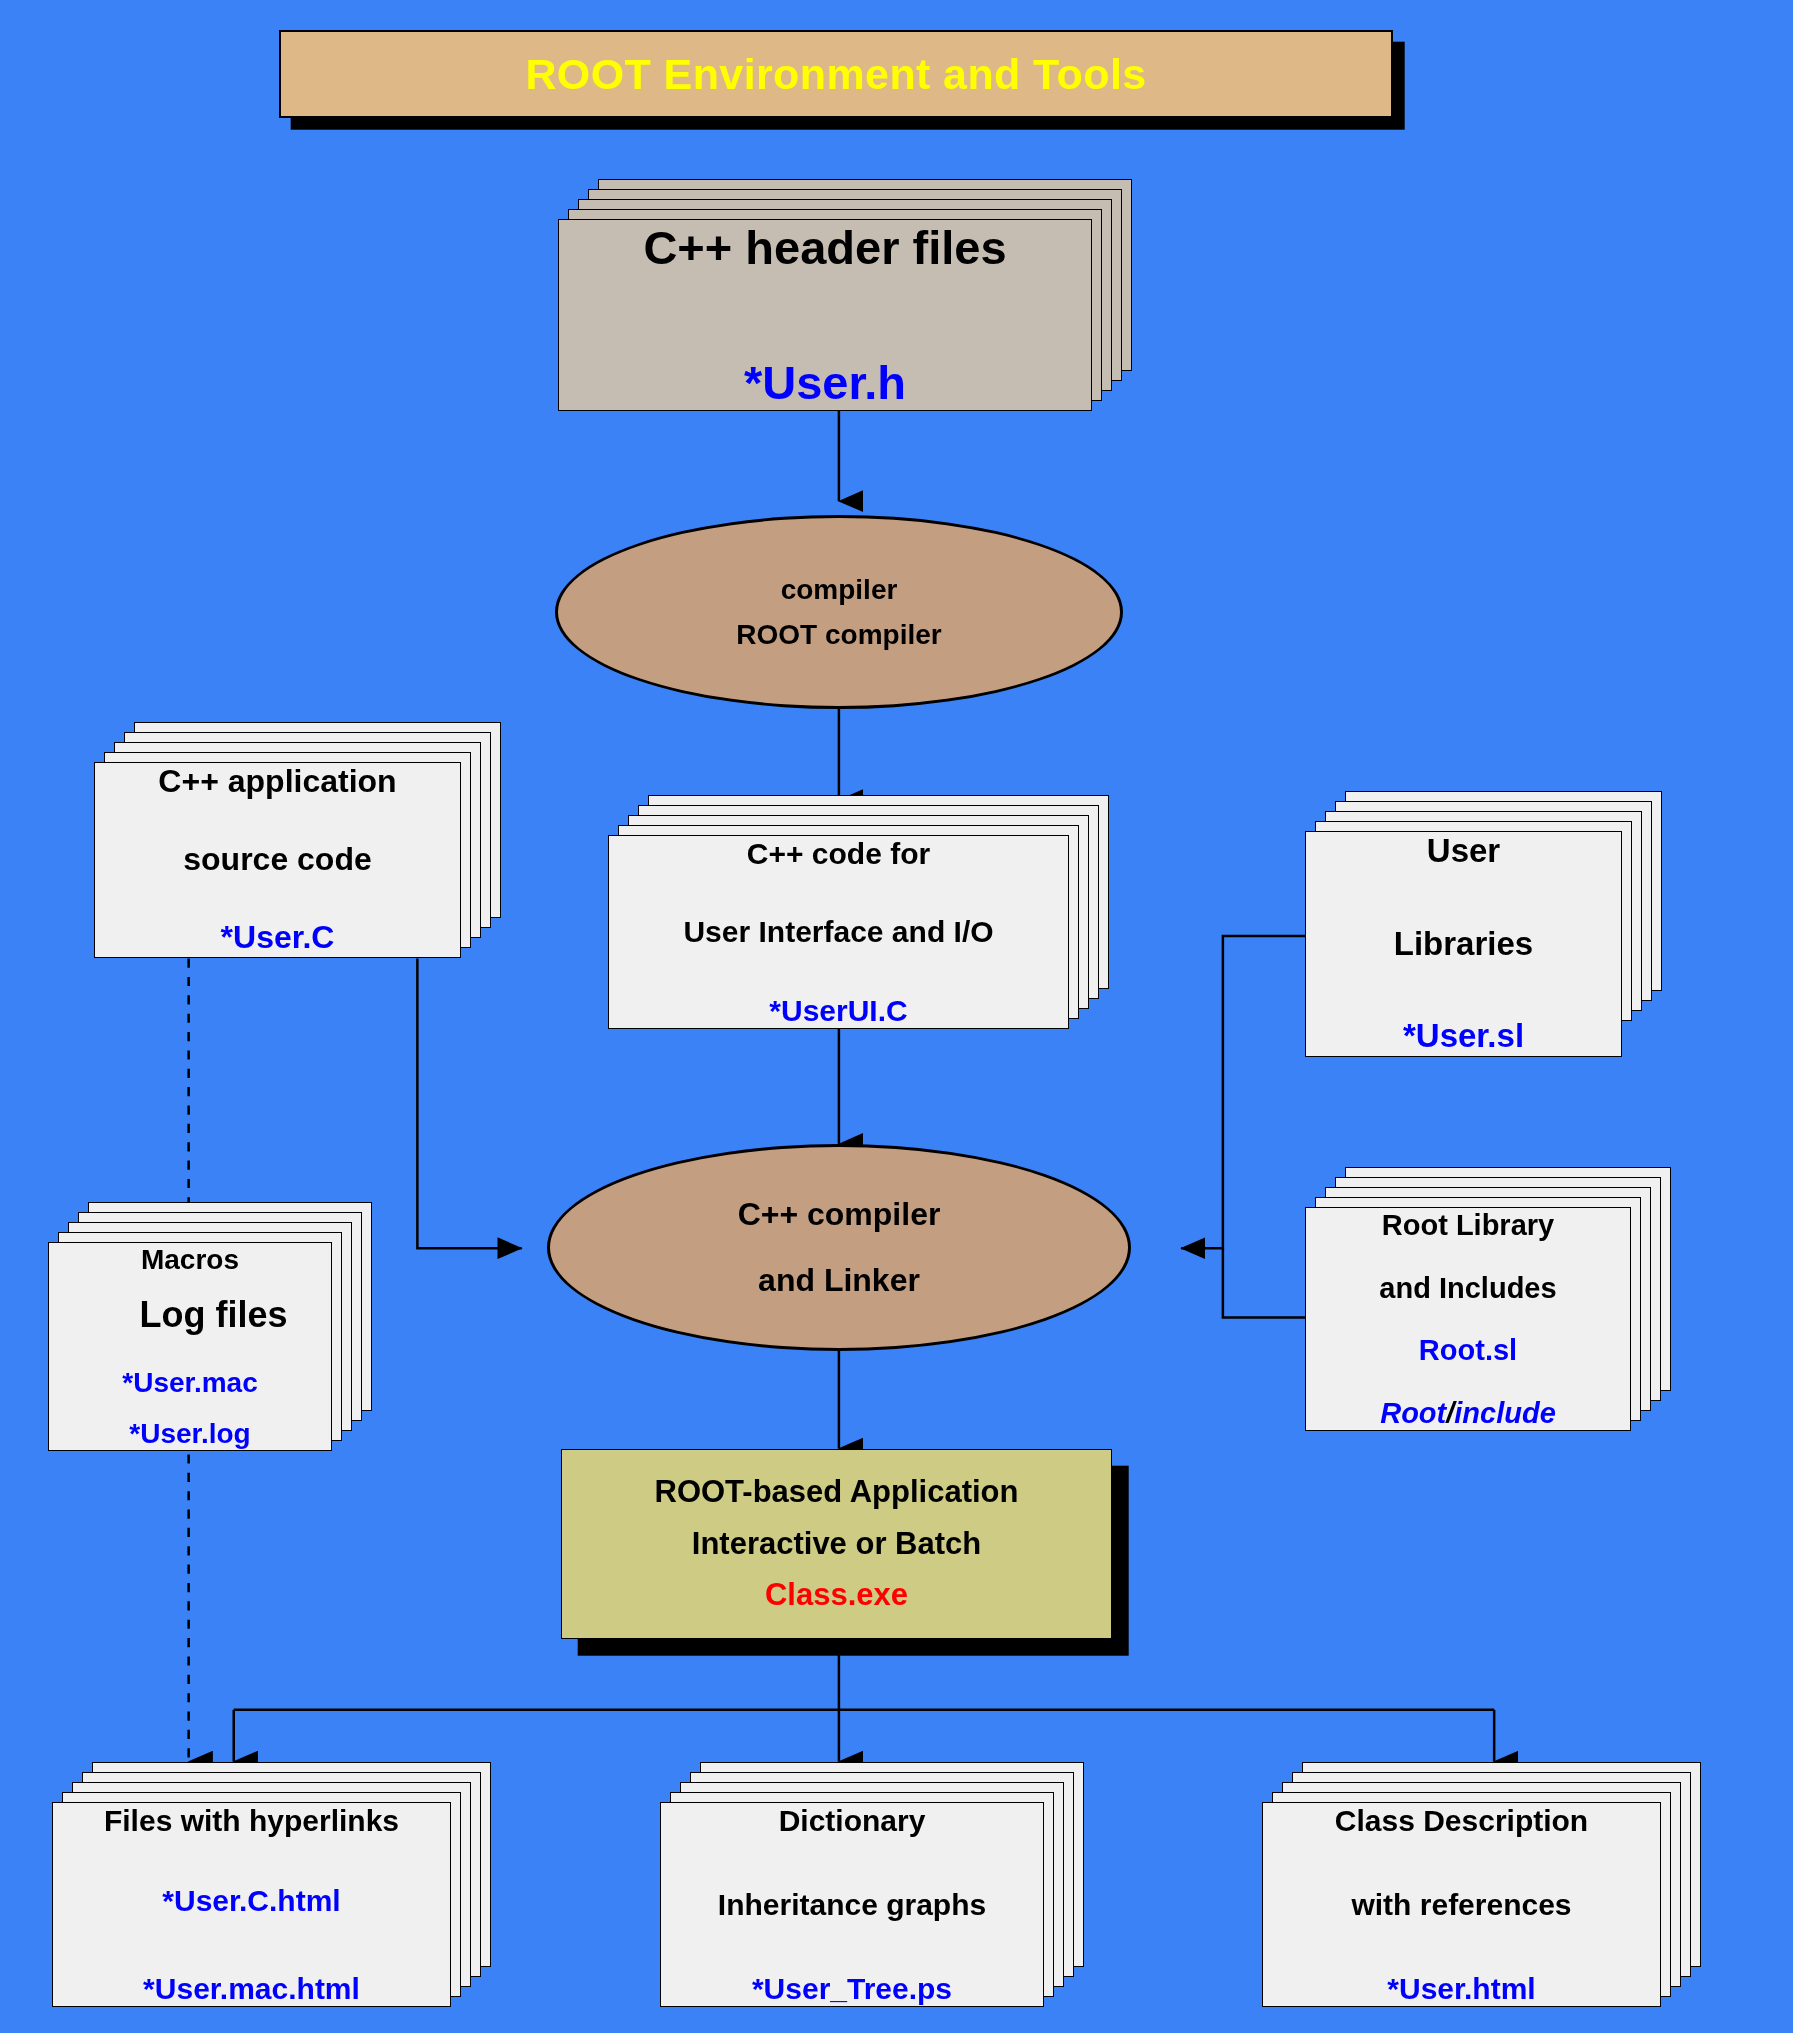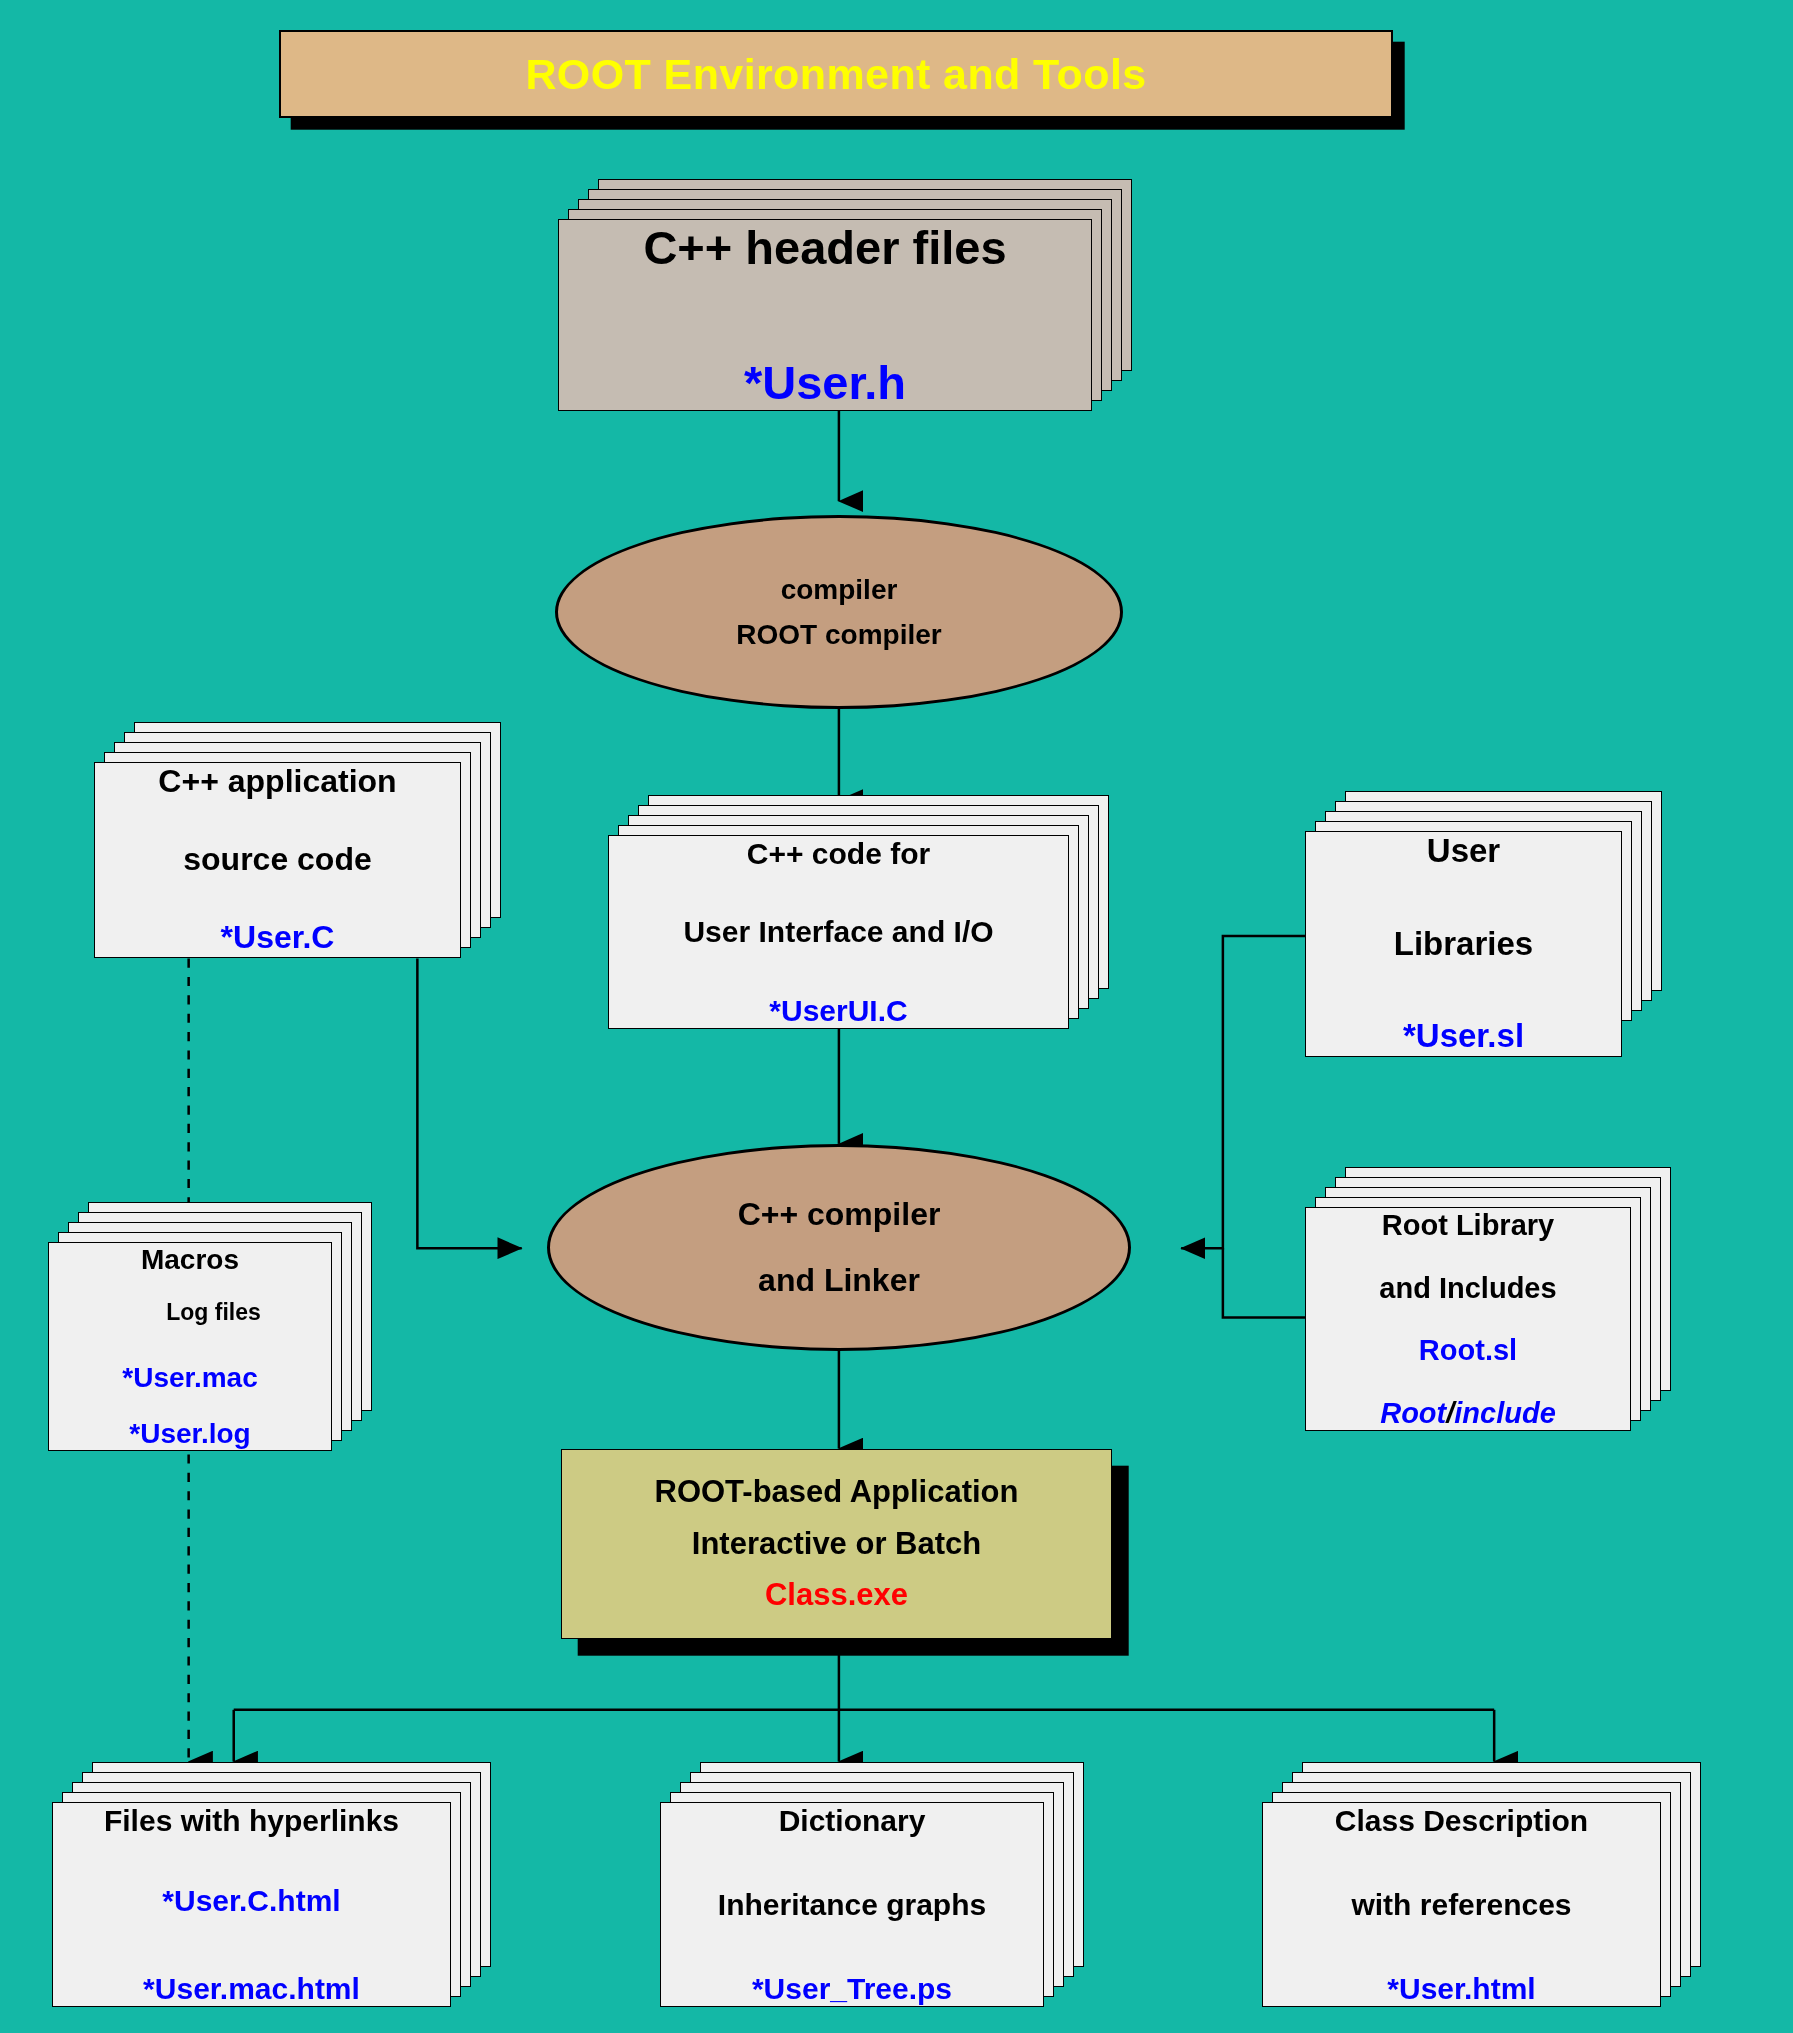--- a/index.html
+++ b/index.html
@@ -8,21 +8,21 @@
     padding: 0;
     background: #ffffff;
   }
   body {
     font-family: "Liberation Sans", sans-serif;
   }
   #canvas {
     position: relative;
     width: 1793px;
     height: 2034px;
-    background: #14b8a6;
+    background: #3b82f6;
     overflow: hidden;
   }
 
   
   #connectors {
     position: absolute;
     left: 0; top: 0;
     width: 1793px;
     height: 2034px;
     pointer-events: none;
@@ -232,21 +232,21 @@
     </div>
   </div>
 
   <div class="stack" style="left:48px; top:1202px; width:334px; height:250px;">
     <div class="sheet" style="left:40px; top:0px;  width:284px; height:209px;"></div>
     <div class="sheet" style="left:30px; top:10px; width:284px; height:209px;"></div>
     <div class="sheet" style="left:20px; top:20px; width:284px; height:209px;"></div>
     <div class="sheet" style="left:10px; top:30px; width:284px; height:209px;"></div>
     <div class="front" style="left:0px; top:40px; width:284px; height:209px;">
       <span class="line" style="font-size:28px;">Macros</span>
-      <span class="line" style="font-size:23px; margin-top:3.3px;margin-left:47px;">Log files</span>
+      <span class="line" style="font-size:36px; margin-top:3.3px;margin-left:47px;">Log files</span>
       <span class="line blue" style="font-size:28px; margin-top:15px;">*User.mac</span>
       <span class="line blue" style="font-size:28px; margin-top:3.3px;">*User.log</span>
     </div>
   </div>
 
   <div class="ellipse" style="left:547px; top:1144px; width:584px; height:207px;">
     <span class="line" style="font-size:32px;">C++ compiler</span>
     <span class="line" style="font-size:32px; margin-top:28px;">and Linker</span>
   </div>
 

